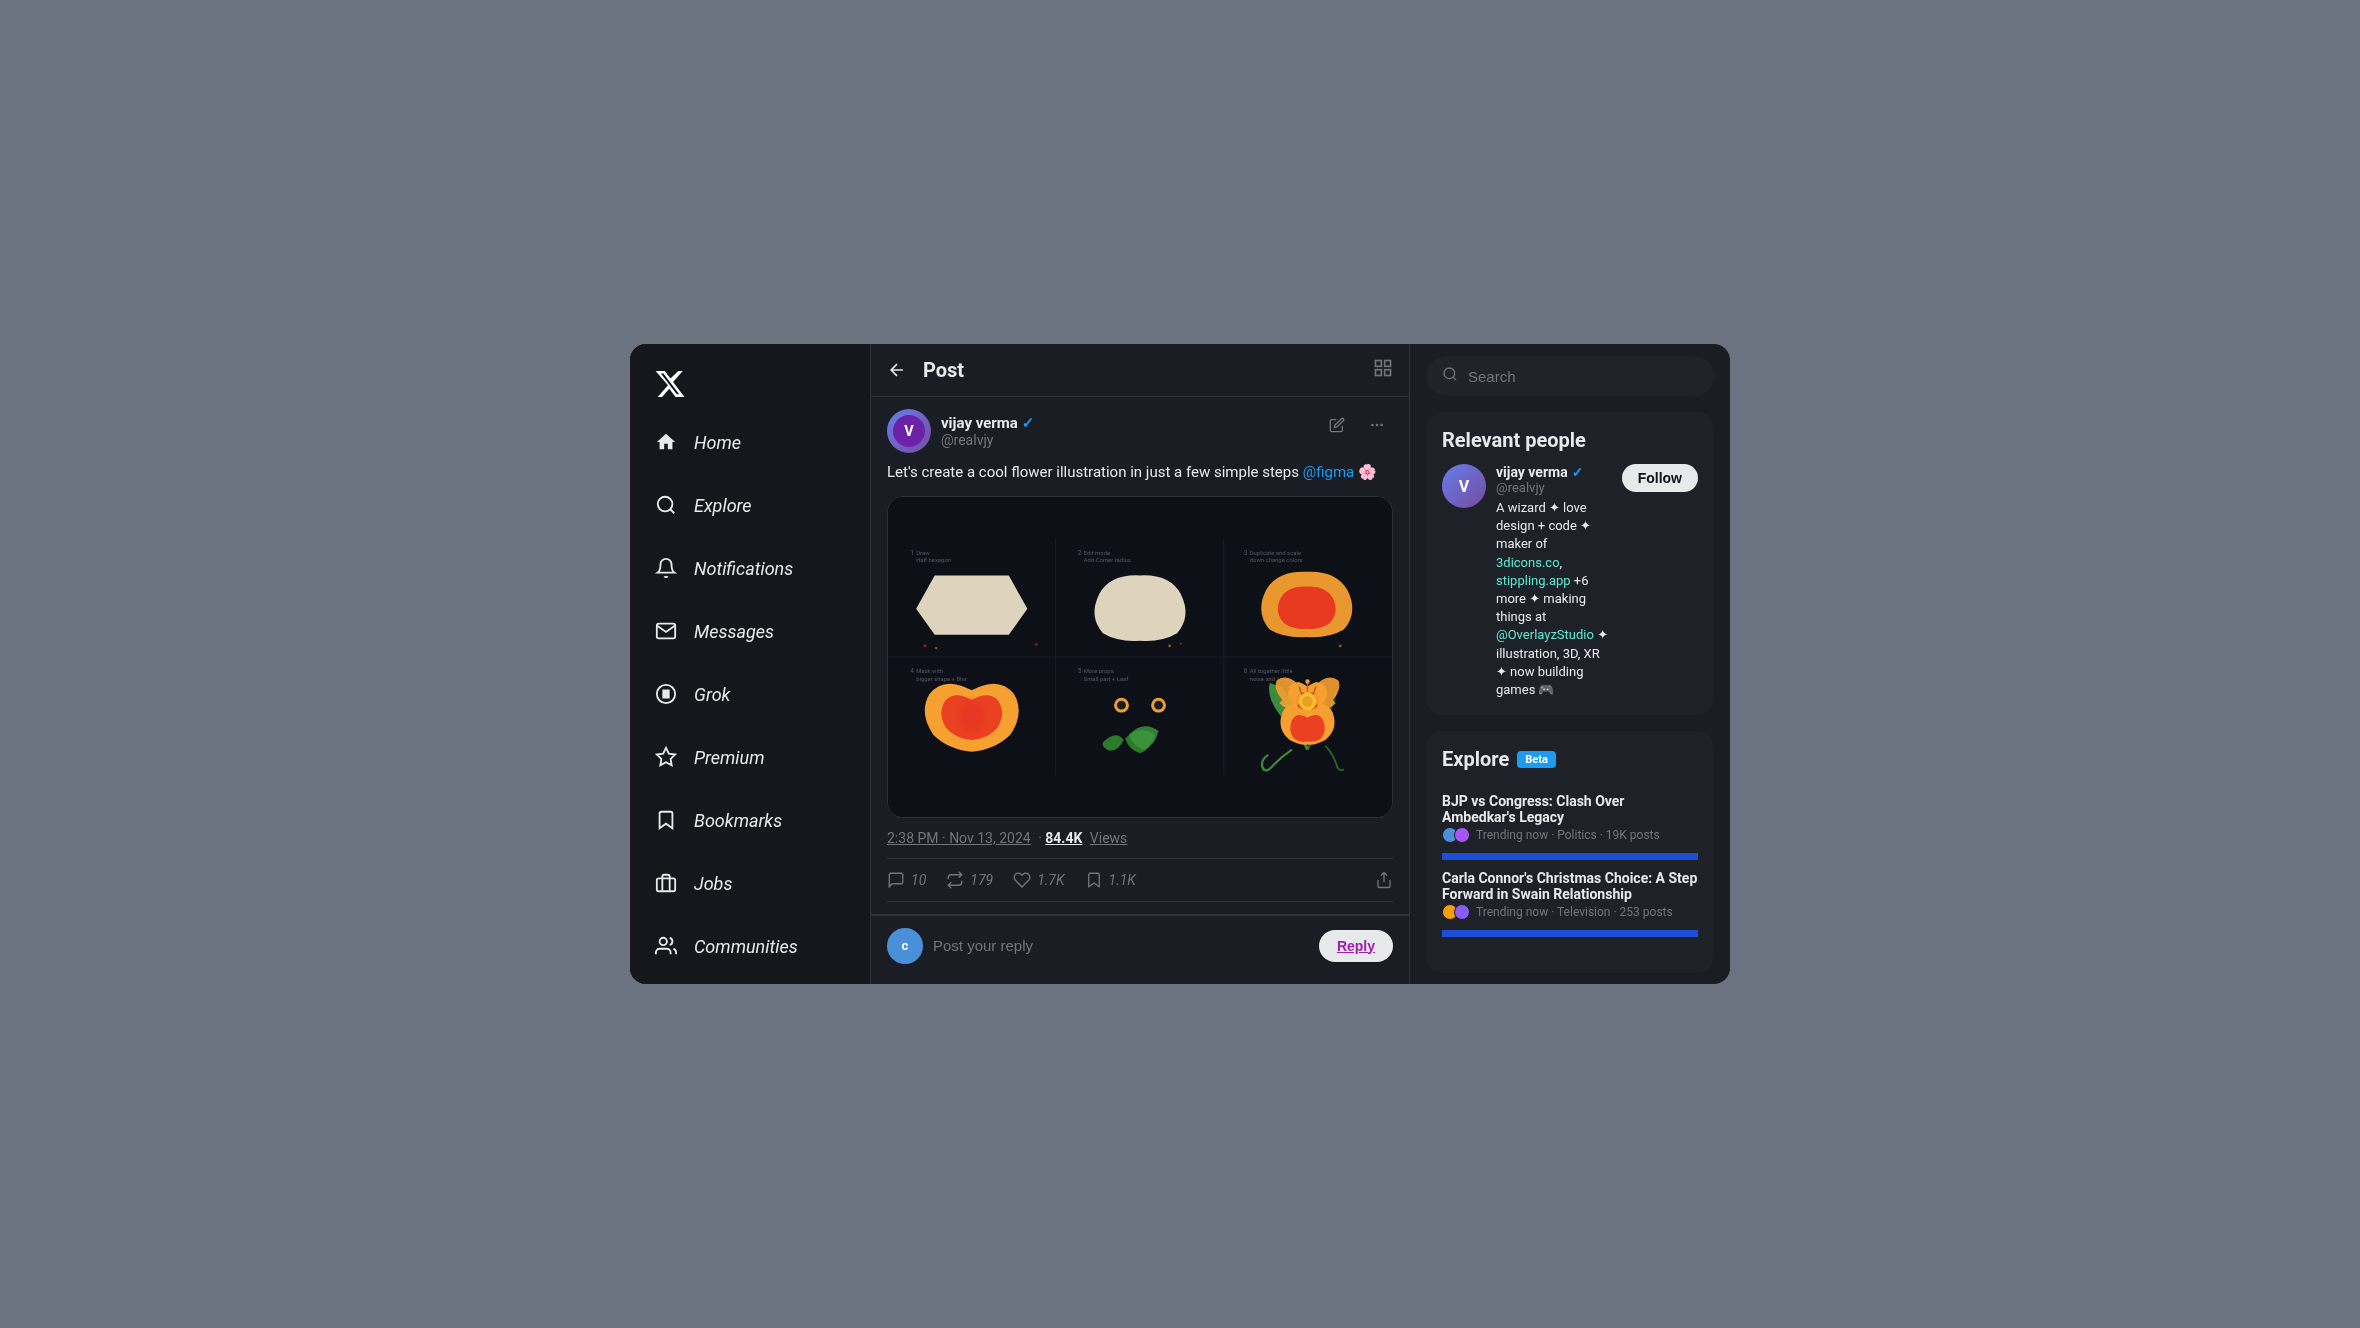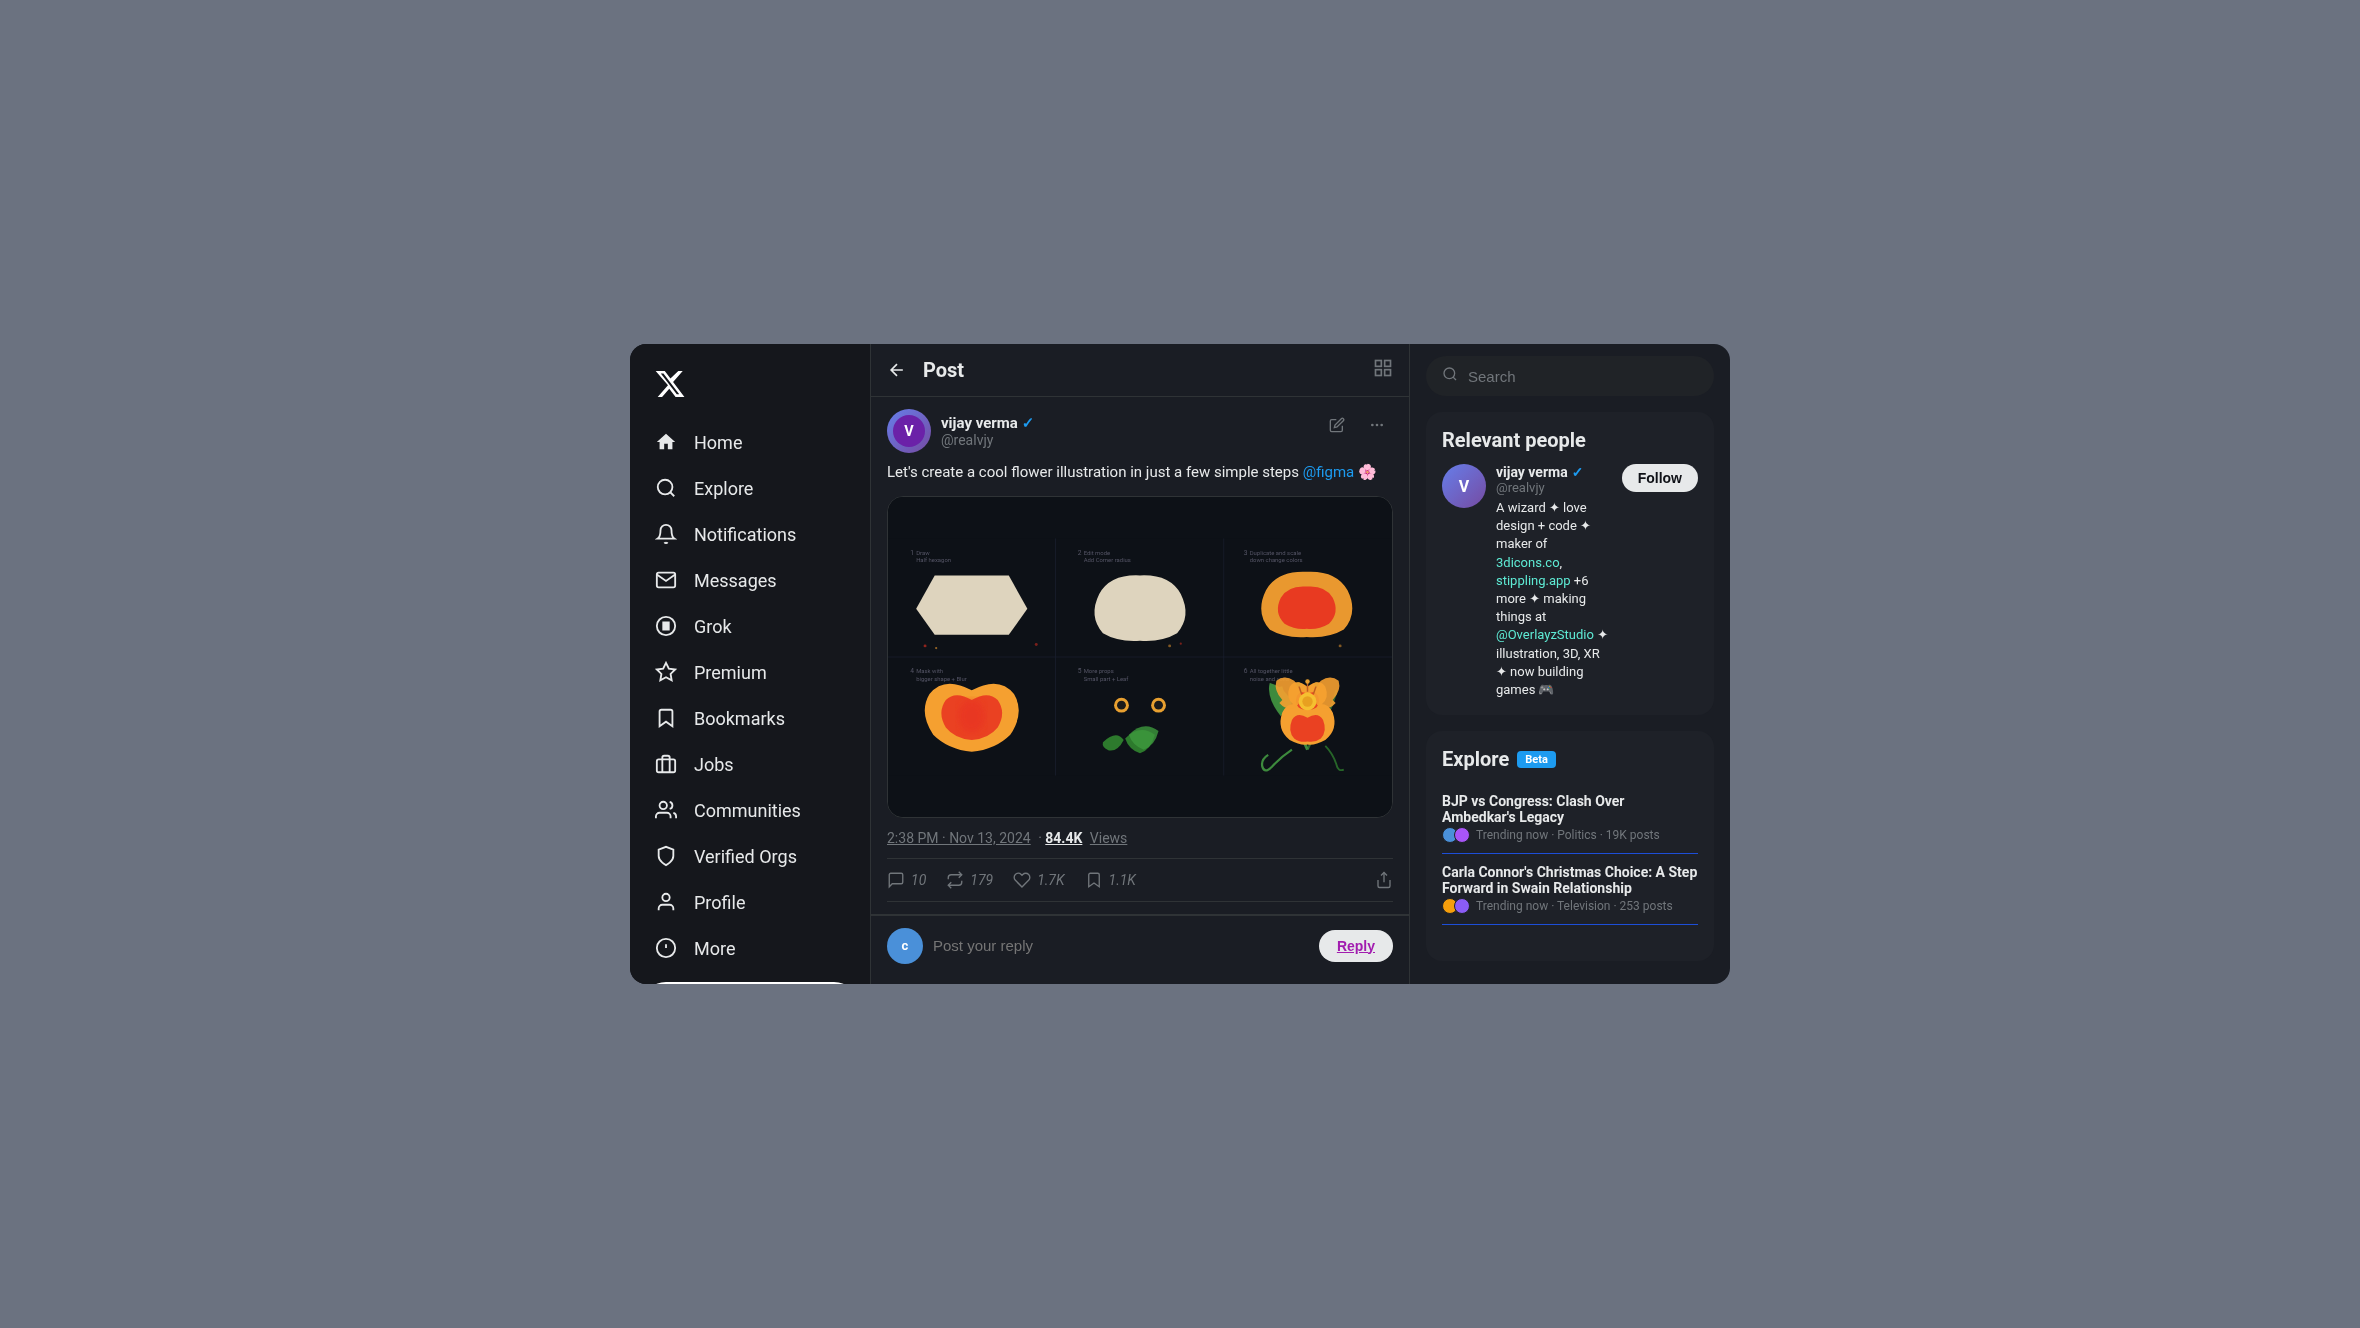--- a/index.html
+++ b/index.html
@@ -27,21 +27,21 @@
       background: #15171c;
       display: flex;
       flex-direction: column;
       padding: 16px 12px;
       flex-shrink: 0;
     }
     .sidebar-logo {
       padding: 8px 12px 16px;
     }
     .sidebar-logo svg { width: 32px; height: 32px; fill: white; }
-    .sidebar-nav { flex: 1; display: flex; flex-direction: column; gap: 2px; }
+    .sidebar-nav { flex: 1; display: flex; flex-direction: column; gap: 19px; font-style: italic; }
     .nav-item {
       display: flex;
       align-items: center;
       gap: 16px;
       padding: 10px 12px;
       border-radius: 30px;
       cursor: pointer;
       color: #e7e9ea;
       font-size: 18px;
       font-weight: 400;
@@ -241,21 +241,21 @@
     .explore-header { display: flex; align-items: center; gap: 8px; margin-bottom: 12px; }
     .explore-title { font-size: 20px; font-weight: 700; color: #e7e9ea; }
     .beta-badge {
       background: #1d9bf0;
       color: white;
       font-size: 11px;
       font-weight: 700;
       padding: 2px 8px;
       border-radius: 4px;
     }
-    .trend-item { padding: 10px 0; border-bottom: 1px solid #1d4ed8; cursor: pointer; }
+    .trend-item { padding: 10px 0; border-bottom: 7px solid #1d4ed8; cursor: pointer; }
     .trend-item:last-child { border-bottom: none; }
     .trend-name { color: #e7e9ea; font-size: 14px; font-weight: 700; margin-bottom: 2px; }
     .trend-meta { color: #71767b; font-size: 12px; display: flex; align-items: center; gap: 4px; }
     .trend-meta .avatars { display: flex; margin-right: 2px; }
     .mini-avatar { width: 16px; height: 16px; border-radius: 50%; background: #4a90d9; border: 1px solid #1e2128; margin-left: -4px; }
     .mini-avatar:first-child { margin-left: 0; }
 
     
     .flower-svg-container {
       width: 100%;

